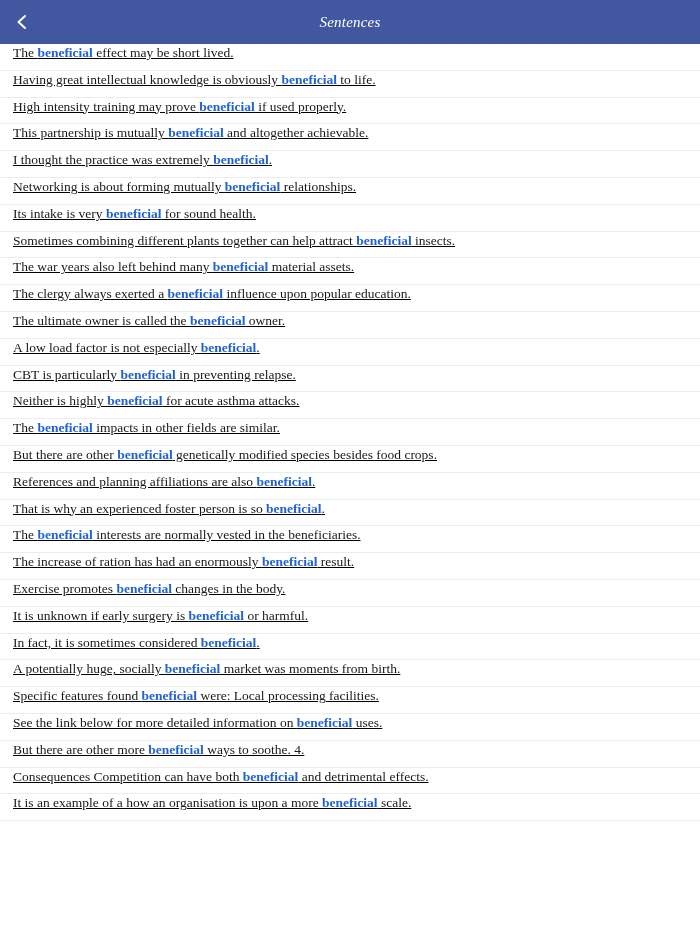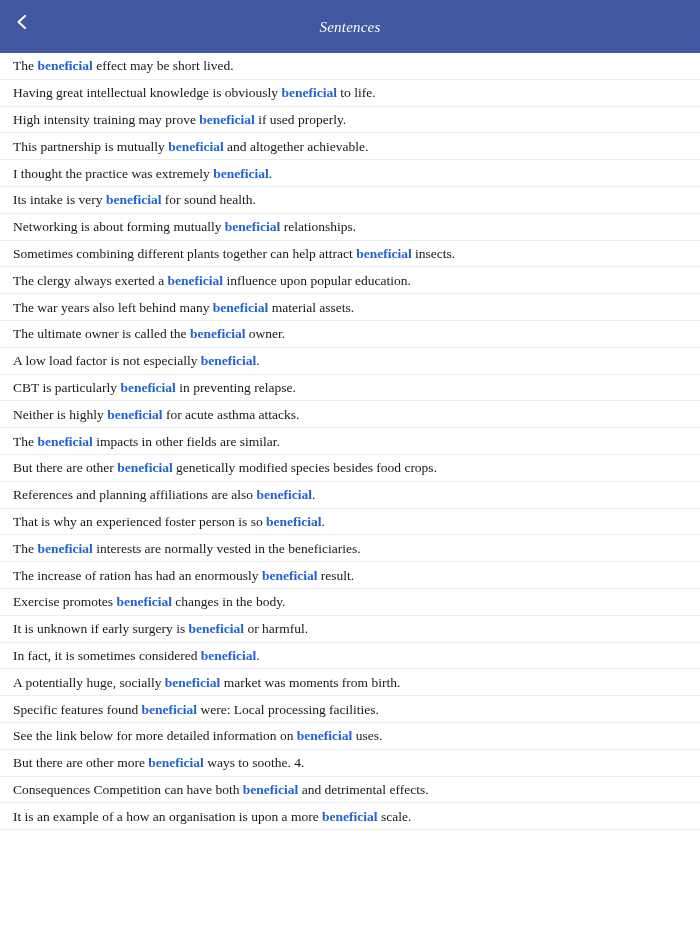--- a/index.html
+++ b/index.html
@@ -12,21 +12,21 @@
     height: 934px;
     overflow: hidden;
     background: #ffffff;
     font-family: "Liberation Serif", "DejaVu Serif", serif;
     -webkit-font-smoothing: antialiased;
   }
 
   
   .appbar {
     position: relative;
-    height: 53px;
+    height: 44px;
     background: #41579F;
     display: flex;
     align-items: center;
     justify-content: center;
     box-sizing: border-box;
   }
   .back-btn {
     position: absolute;
     left: 0;
     top: 0;
@@ -54,25 +54,25 @@
   
   .sentence-list {
     width: 700px;
     background: #ffffff;
   }
   .sentence-row {
     box-sizing: border-box;
     height: 26.8px;
     padding: 0 12px 0 13px;
     display: flex;
-    align-items: center;
     border-bottom: 1px solid #ececed;
     background: #ffffff;
     overflow: hidden;
     cursor: default;
+    text-decoration: underline;
   }
   .sentence-text {
     font-family: "Liberation Serif", "DejaVu Serif", serif;
     font-size: 13.5px;
     line-height: 17px;
     color: #17181a;
     white-space: nowrap;
   }
   .sentence-text b,
   .kw {
@@ -104,33 +104,33 @@
     <div class="sentence-row">
       <span class="sentence-text">High intensity training may prove <b class="kw">beneficial</b> if used properly.</span>
     </div>
     <div class="sentence-row">
       <span class="sentence-text">This partnership is mutually <b class="kw">beneficial</b> and altogether achievable.</span>
     </div>
     <div class="sentence-row">
       <span class="sentence-text">I thought the practice was extremely <b class="kw">beneficial</b>.</span>
     </div>
     <div class="sentence-row">
-      <span class="sentence-text">Its intake is very <b class="kw">beneficial</b> for sound health.</span>
+      <span class="sentence-text">Networking is about forming mutually <b class="kw">beneficial</b> relationships.</span>
     </div>
     <div class="sentence-row">
-      <span class="sentence-text">Networking is about forming mutually <b class="kw">beneficial</b> relationships.</span>
+      <span class="sentence-text">Its intake is very <b class="kw">beneficial</b> for sound health.</span>
     </div>
     <div class="sentence-row">
       <span class="sentence-text">Sometimes combining different plants together can help attract <b class="kw">beneficial</b> insects.</span>
     </div>
     <div class="sentence-row">
-      <span class="sentence-text">The clergy always exerted a <b class="kw">beneficial</b> influence upon popular education.</span>
+      <span class="sentence-text">The war years also left behind many <b class="kw">beneficial</b> material assets.</span>
     </div>
     <div class="sentence-row">
-      <span class="sentence-text">The war years also left behind many <b class="kw">beneficial</b> material assets.</span>
+      <span class="sentence-text">The clergy always exerted a <b class="kw">beneficial</b> influence upon popular education.</span>
     </div>
     <div class="sentence-row">
       <span class="sentence-text">The ultimate owner is called the <b class="kw">beneficial</b> owner.</span>
     </div>
     <div class="sentence-row">
       <span class="sentence-text">A low load factor is not especially <b class="kw">beneficial</b>.</span>
     </div>
     <div class="sentence-row">
       <span class="sentence-text">CBT is particularly <b class="kw">beneficial</b> in preventing relapse.</span>
     </div>

